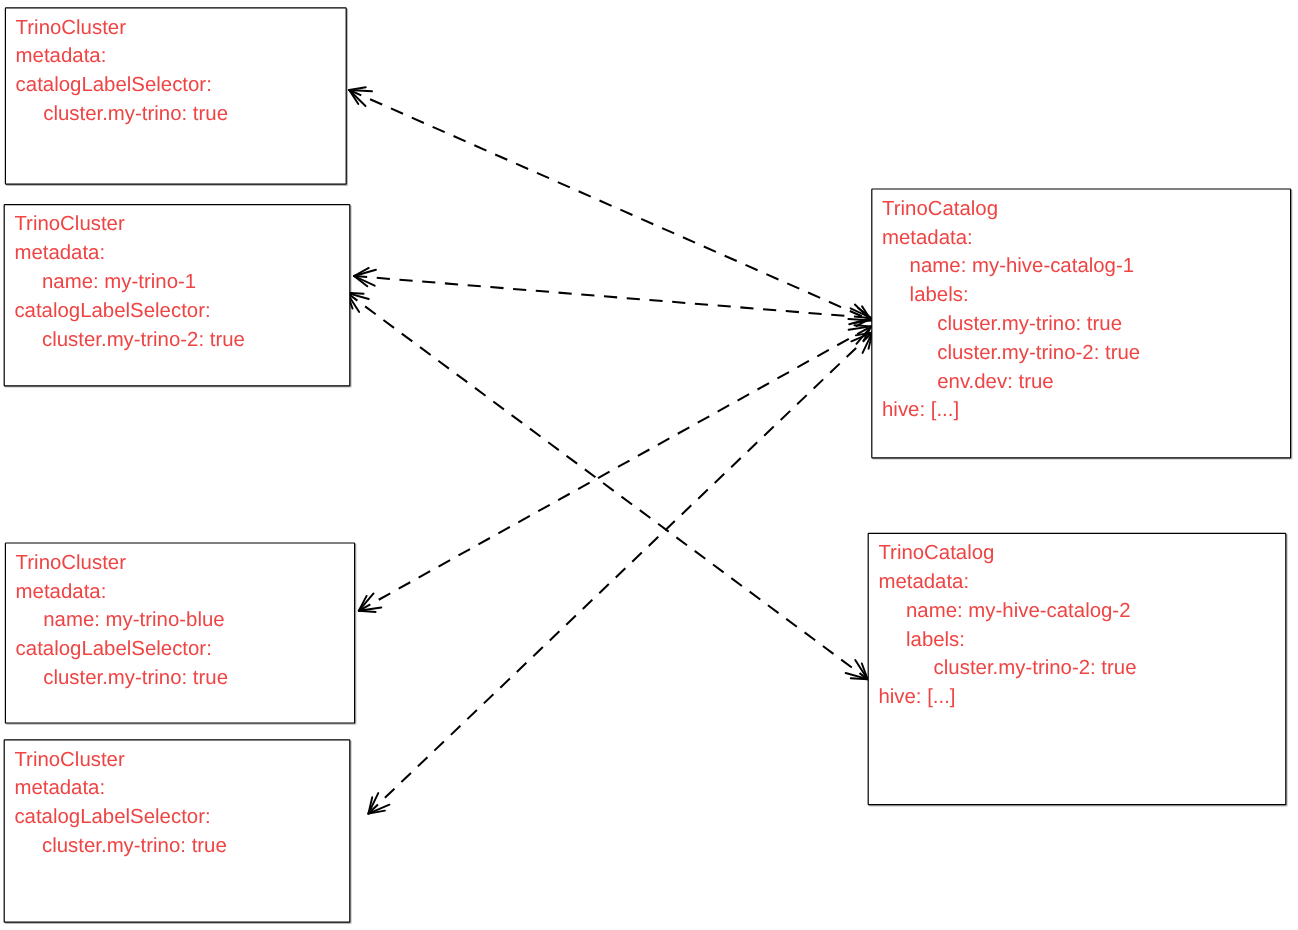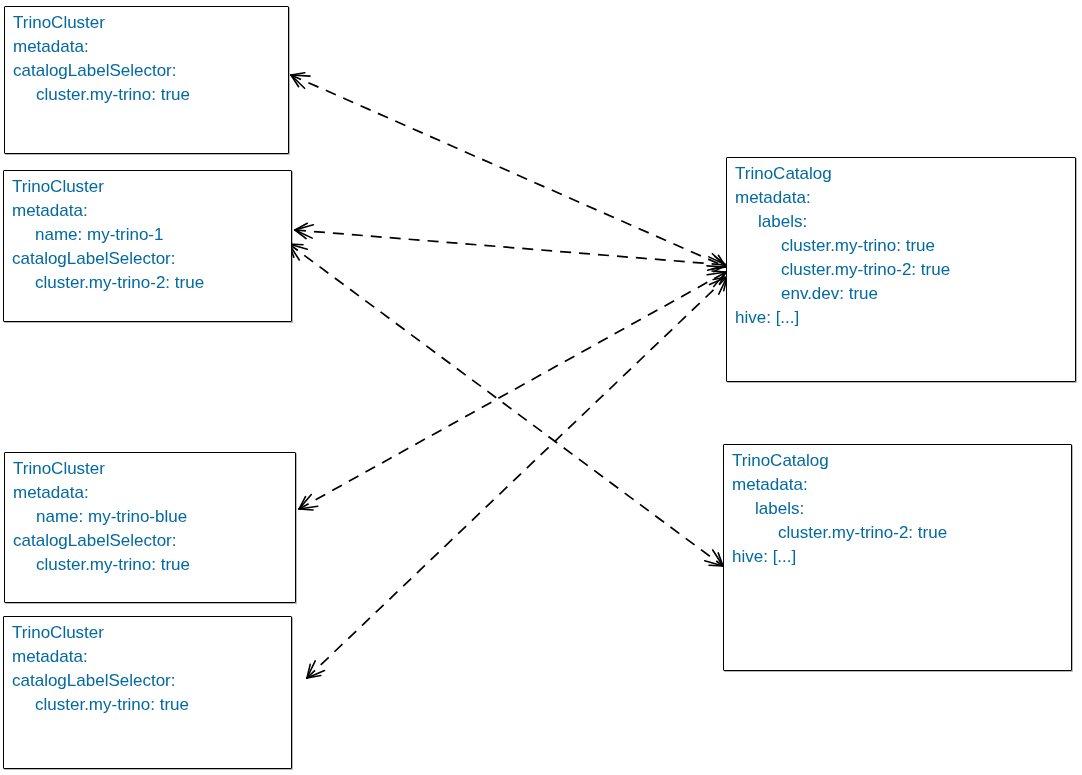--- a/index.html
+++ b/index.html
@@ -1,21 +1,21 @@
 <!DOCTYPE html>
 <html><head>
 <meta charset="utf-8">
 <style>
   html,body{margin:0;padding:0;background:#fff;}
   .canvas{
     position:relative;
     width:1082px;height:775px;
     background:#fff;
     font-family:"Liberation Sans","DejaVu Sans",sans-serif;
-    color:#0369a1;
+    color:#ef4444;
     overflow:hidden;
   }
   .connector-layer{
     position:absolute;left:0;top:0;width:1082px;height:775px;
     pointer-events:none;
   }
   .conn{stroke:#000;stroke-width:1.7;stroke-dasharray:11 8;fill:none;}
   .ah{stroke:#000;stroke-width:1.6;fill:none;stroke-linecap:round;}
   .node{
     position:absolute;
@@ -113,28 +113,30 @@
   <div class="node" style="left: 3px; top: 616px; width: 289px; height: 153px;">
     <span class="ln ind0">TrinoCluster</span>
     <span class="ln ind0">metadata:</span>
     <span class="ln ind0">catalogLabelSelector:</span>
     <span class="ln ind1">cluster.my-trino: true</span>
   </div>
 
   <div class="node" style="left: 726px; top: 157px; width: 350px; height: 225px;">
     <span class="ln ind0">TrinoCatalog</span>
     <span class="ln ind0">metadata:</span>
+    <span class="ln ind1">name: my-hive-catalog-1</span>
     <span class="ln ind1">labels:</span>
     <span class="ln ind2">cluster.my-trino: true</span>
     <span class="ln ind2">cluster.my-trino-2: true</span>
     <span class="ln ind2">env.dev: true</span>
     <span class="ln ind0">hive: [...]</span>
   </div>
 
   <div class="node" style="left: 723px; top: 444px; width: 349px; height: 227px;">
     <span class="ln ind0">TrinoCatalog</span>
     <span class="ln ind0">metadata:</span>
+    <span class="ln ind1">name: my-hive-catalog-2</span>
     <span class="ln ind1">labels:</span>
     <span class="ln ind2">cluster.my-trino-2: true</span>
     <span class="ln ind0">hive: [...]</span>
   </div>
 
 </div>
 
 </body></html>

